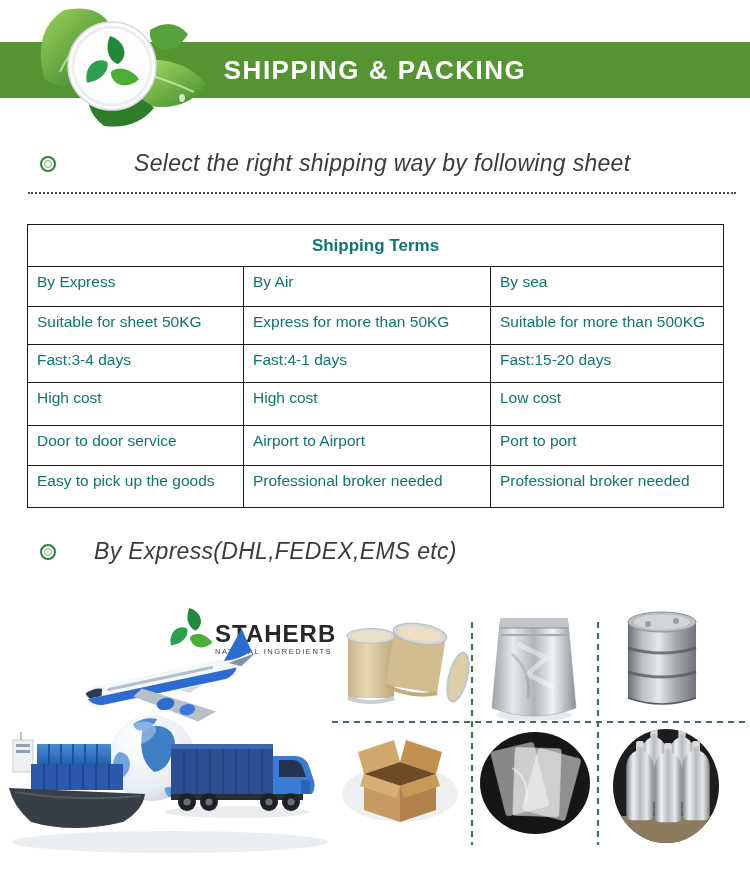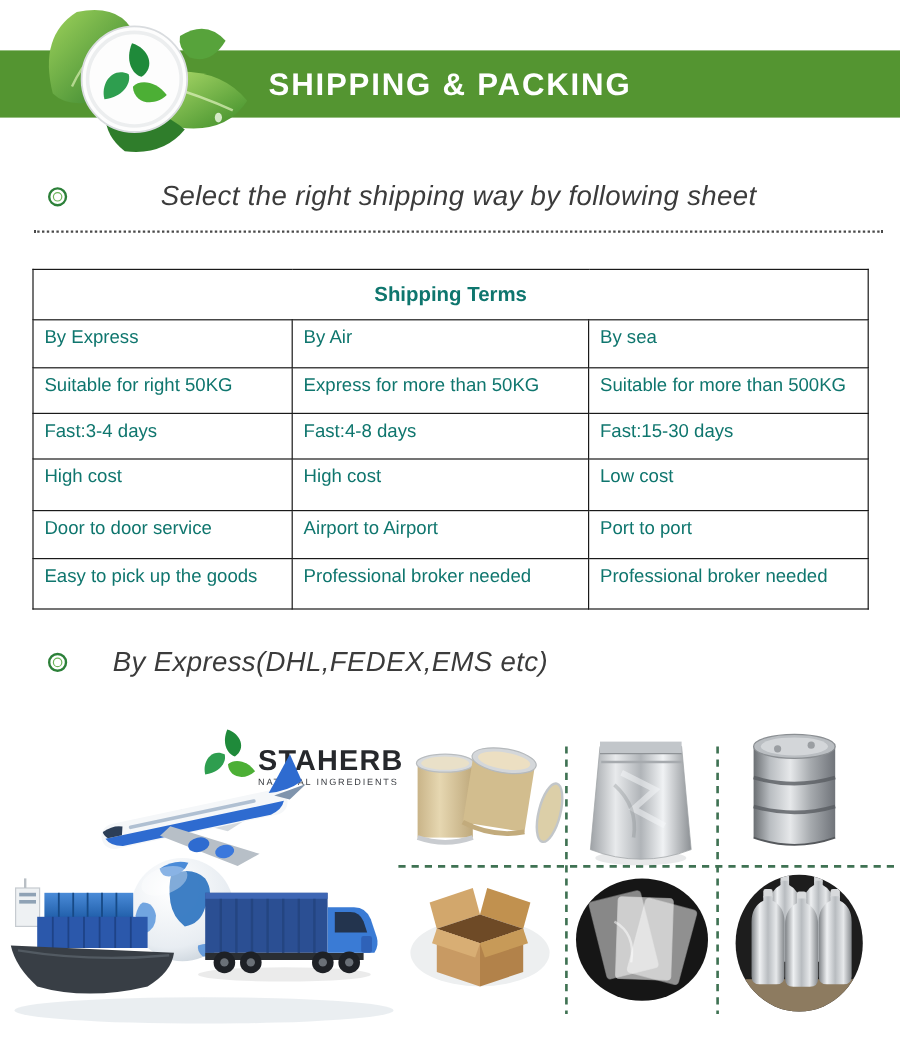--- a/index.html
+++ b/index.html
@@ -94,28 +94,28 @@
     <tbody>
         <tr class="t-title">
           <td colspan="3">Shipping Terms</td>
         </tr>
     <tr class="rh0">
       <td>By Express</td>
       <td>By Air</td>
       <td>By sea</td>
     </tr>
     <tr class="rh1">
-      <td>Suitable for right 50KG</td>
+      <td>Suitable for sheet 50KG</td>
       <td>Express for more than 50KG</td>
       <td>Suitable for more than 500KG</td>
     </tr>
     <tr class="rh2">
       <td>Fast:3-4 days</td>
-      <td>Fast:4-8 days</td>
-      <td>Fast:15-30 days</td>
+      <td>Fast:4-1 days</td>
+      <td>Fast:15-20 days</td>
     </tr>
     <tr class="rh3">
       <td>High cost</td>
       <td>High cost</td>
       <td>Low cost</td>
     </tr>
     <tr class="rh4">
       <td>Door to door service</td>
       <td>Airport to Airport</td>
       <td>Port to port</td>

